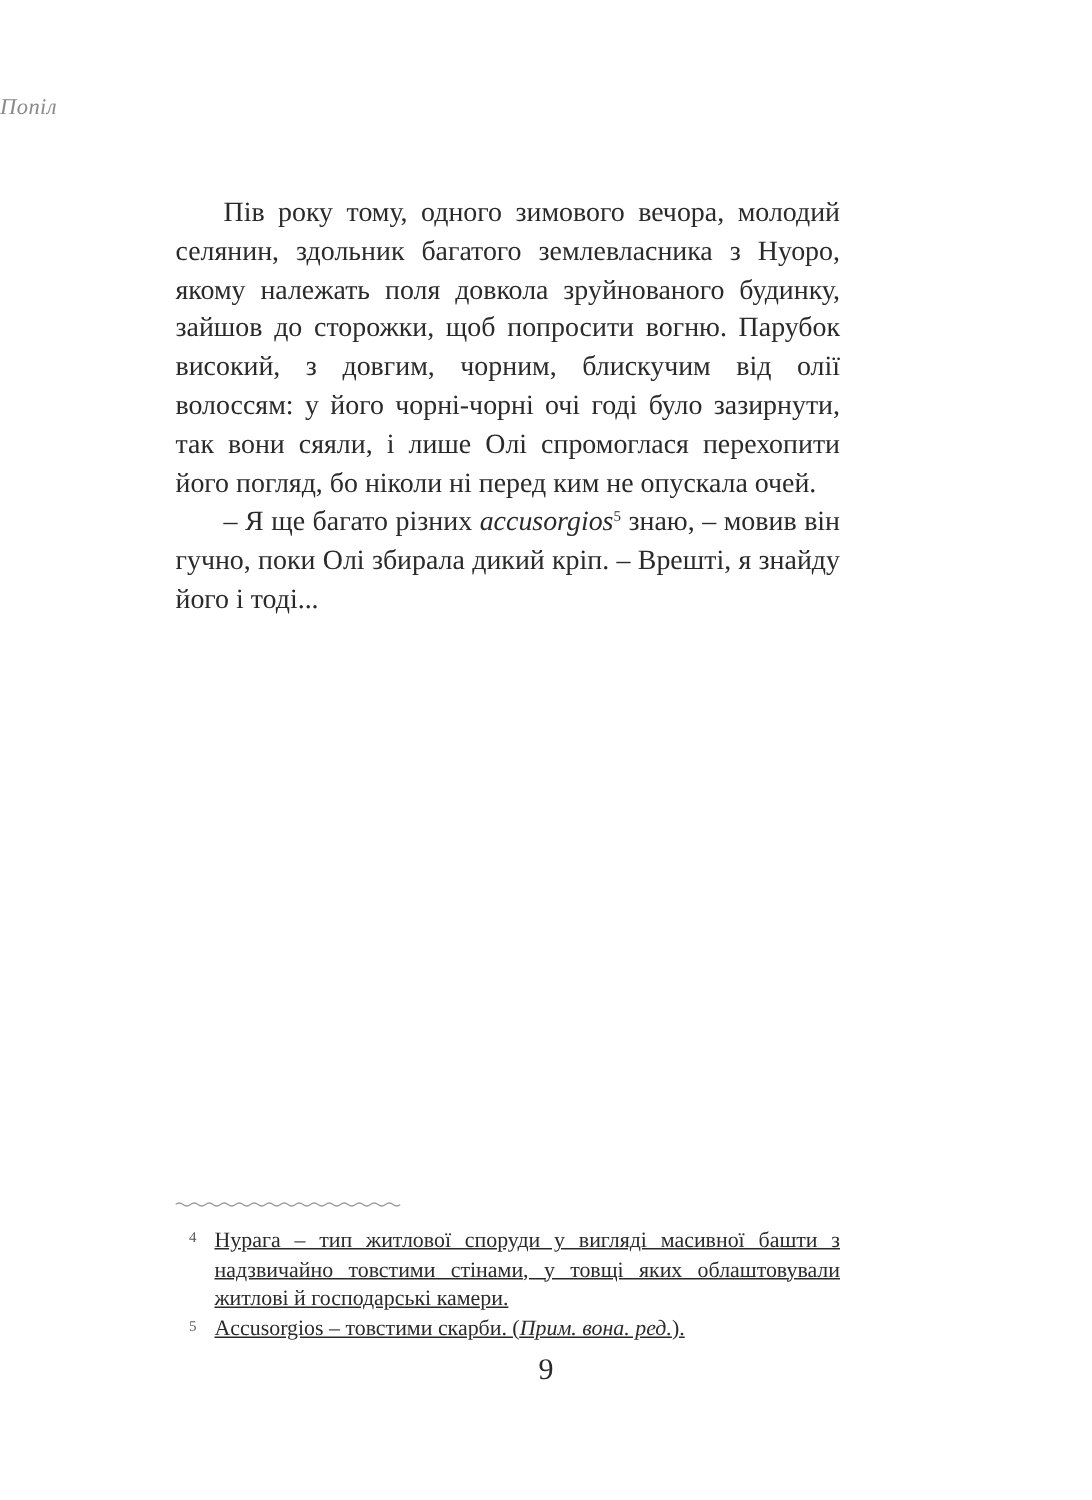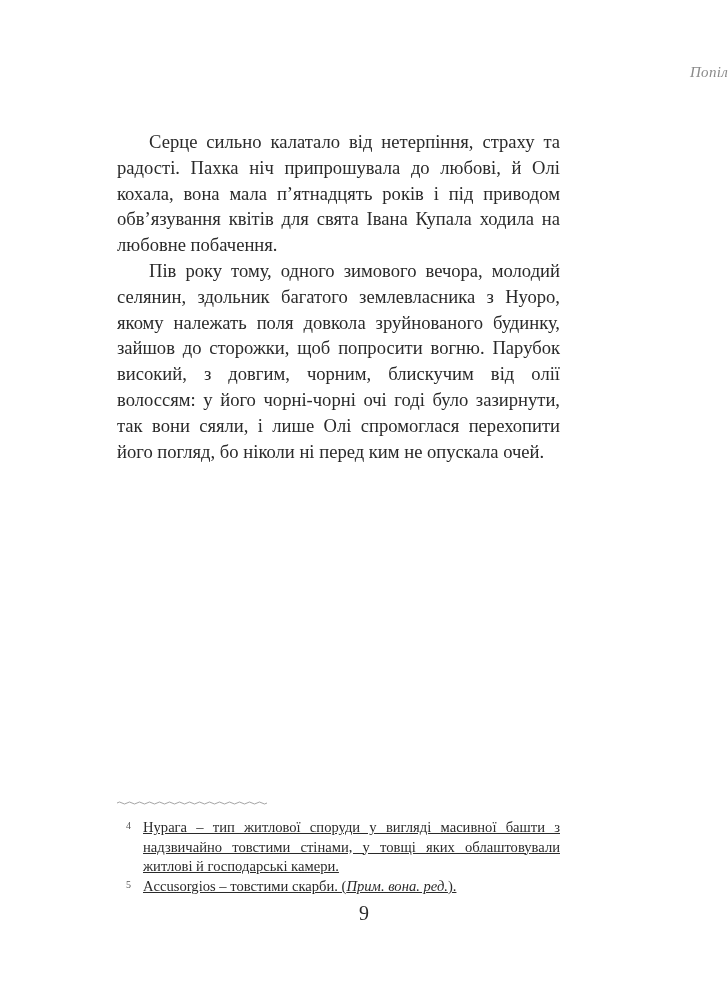--- a/index.html
+++ b/index.html
@@ -1,35 +1,35 @@
 <!DOCTYPE html>
 <html><head>
 <meta charset="utf-8">
 <style>
   html, body { margin: 0; padding: 0; background: #ffffff; }
   body { width: 728px; height: 1000px; position: relative; overflow: hidden; font-family: "Liberation Serif", "DejaVu Serif", serif; color: #2a2a2a; }
-  .running-head { position: absolute; top: 64px; left: 0; width: 728px; text-align: right; font-style: italic; font-size: 15px; color: #8a8a8a; letter-spacing: 0.3px; }
+  .running-head { position: absolute; top: 64px; left: 0; width: 728px; text-align: left; font-style: italic; font-size: 15px; color: #8a8a8a; letter-spacing: 0.3px; }
   .body-text { position: absolute; top: 129px; left: 117px; width: 443px; font-size: 18.6px; line-height: 25.8px; text-align: justify; }
   .body-text p { margin: 0; text-indent: 32px; }
   .body-text sup, .notes sup { font-size: 10px; line-height: 0; vertical-align: super; position: relative; top: 1px; }
   .footnote-rule { position: absolute; top: 800px; left: 117px; width: 150px; height: 6px; }
   .notes { position: absolute; top: 818px; left: 117px; width: 443px; font-size: 14.6px; line-height: 19.5px; }
   .note { display: flex; align-items: flex-start; }
   .note-num { width: 26px; flex: 0 0 26px; font-size: 10px; padding-left: 9px; box-sizing: border-box; line-height: 16px; color: #555; }
   .note-text { flex: 1; text-align: justify; text-decoration: underline; }
   .page-number { position: absolute; top: 902px; left: 0; width: 728px; text-align: center; font-size: 20px; color: #2a2a2a; }
 </style>
 </head>
 <body>
 
 <div class="running-head">Попіл</div>
 
 <div class="body-text">
-  <p>Серце сильно калатало від нетерпіння, страху та радості. Пахка ніч припрошувала до любові, й Олі кохала, вона мала п’ятнадцять років і під приводом обв’язування квітів для свята Івана Купала ходила на любовне побачення.</p>
   <p>Пів року тому, одного зимового вечора, молодий селянин, здольник багатого землевласника з Нуоро, якому належать поля довкола зруйнованого будинку, зайшов до сторожки, щоб попросити вогню. Парубок високий, з довгим, чорним, блискучим від олії волоссям: у його чорні-чорні очі годі було зазирнути, так вони сяяли, і лише Олі спромоглася перехопити його погляд, бо ніколи ні перед ким не опускала очей.</p>
+  <p><span>– Я ще багато різних </span><i>accusorgios</i><sup>5</sup><span> знаю, – мовив він гучно, поки Олі збирала дикий кріп. – Врешті, я знайду його і тоді...</span></p>
 </div>
 
 <svg class="footnote-rule" viewBox="0 0 150 6" preserveAspectRatio="none">
   <path d="M0 3 Q2.5 1 5 3 T10 3 T15 3 T20 3 T25 3 T30 3 T35 3 T40 3 T45 3 T50 3 T55 3 T60 3 T65 3 T70 3 T75 3 T80 3 T85 3 T90 3 T95 3 T100 3 T105 3 T110 3 T115 3 T120 3 T125 3 T130 3 T135 3 T140 3 T145 3 T150 3" fill="none" stroke="#9a9a9a" stroke-width="0.9"></path>
 </svg>
 
 <div class="notes">
   <div class="note">
     <span class="note-num">4</span>
     <span class="note-text">Нурага – тип житлової споруди у вигляді масивної башти з надзвичайно товстими стінами, у товщі яких облаштовували житлові й господарські камери.</span>

